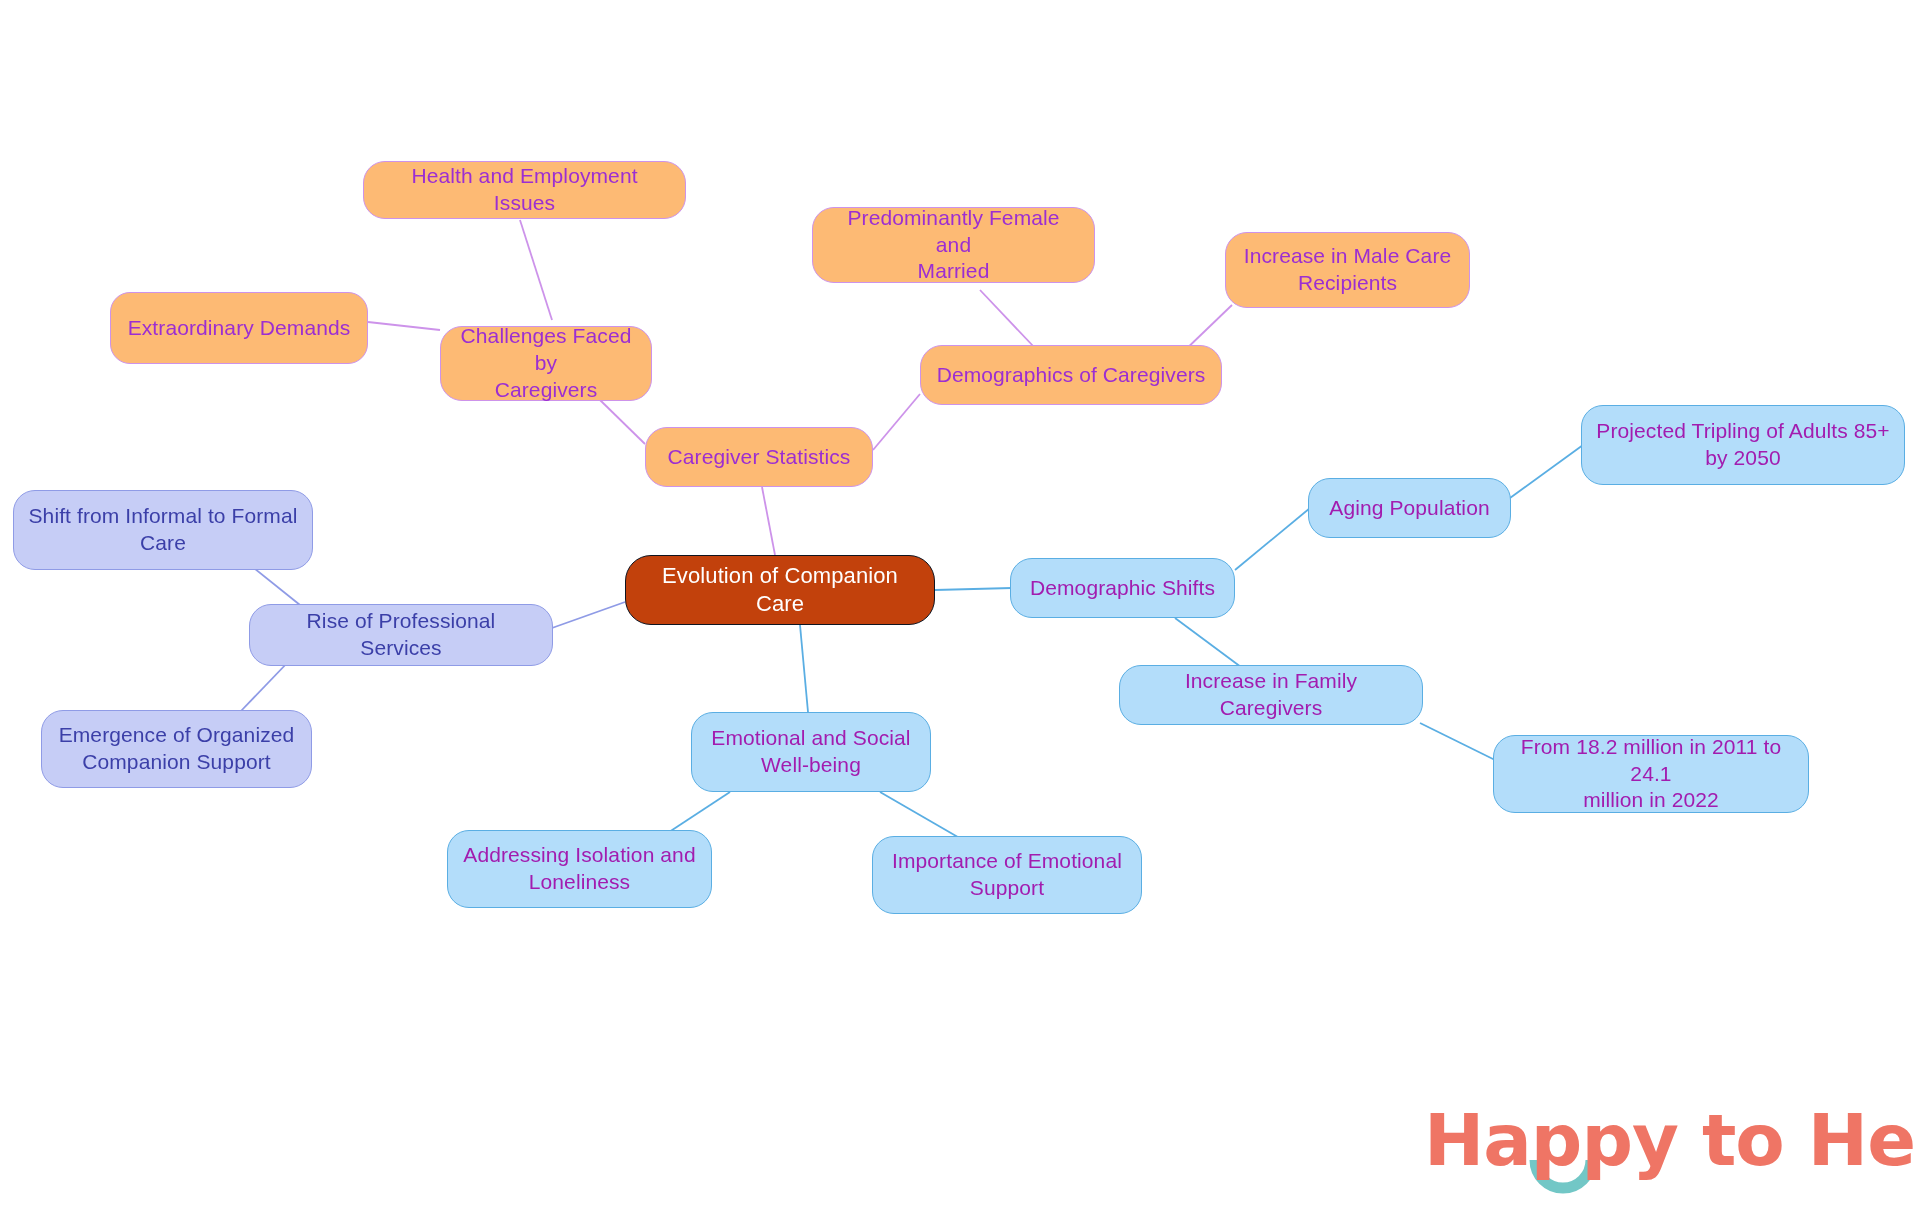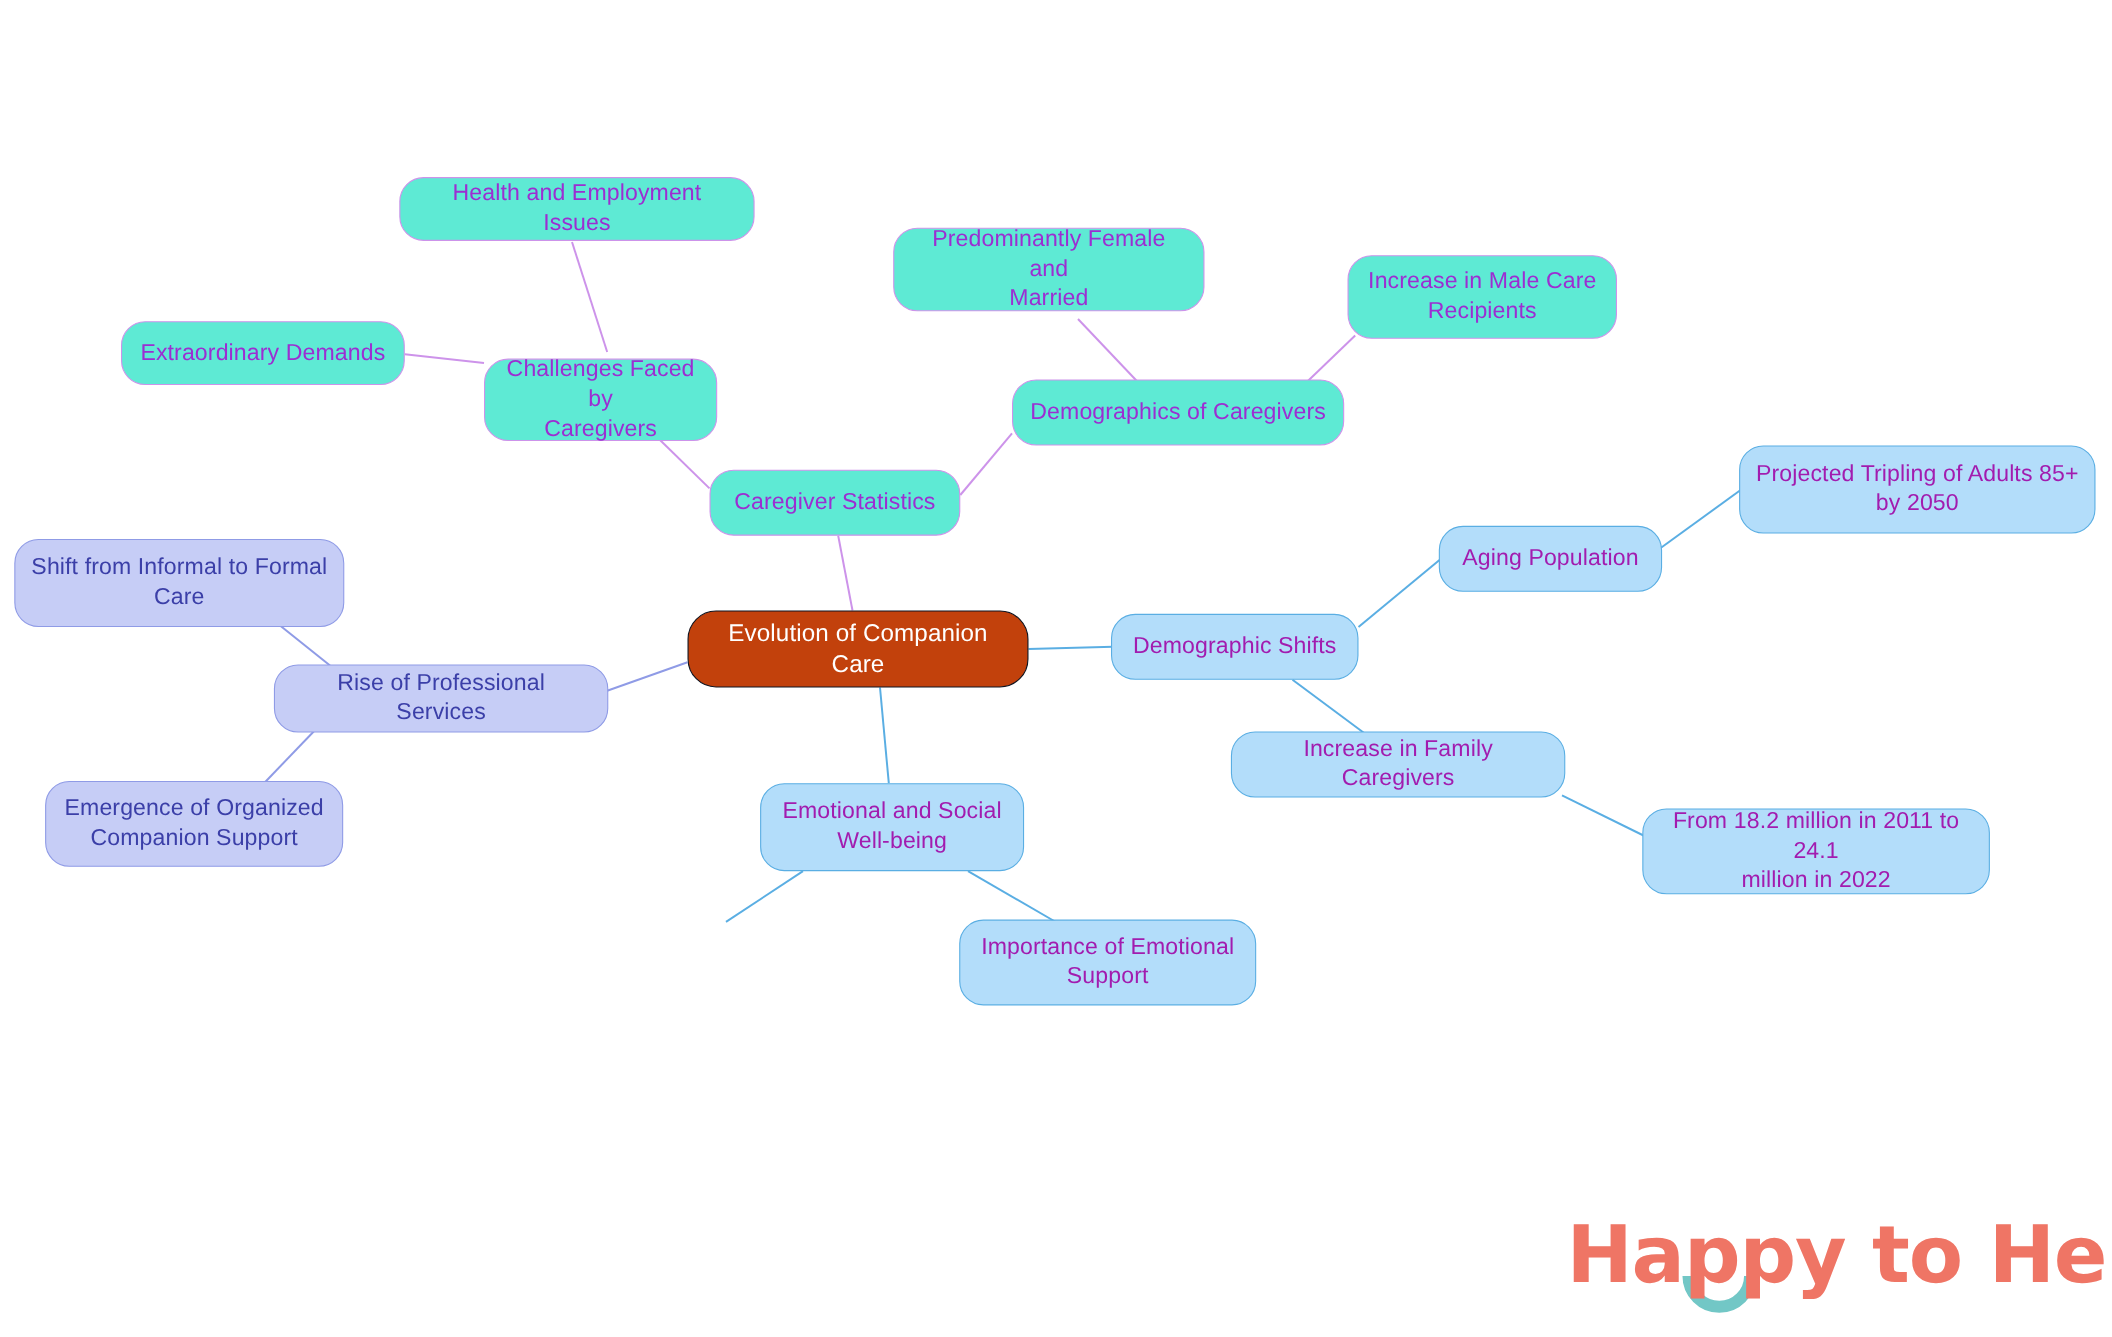--- a/index.html
+++ b/index.html
@@ -55,21 +55,21 @@
   }
 
   .node.blue {
     background: #b3ddfa;
     border-color: #5aaee3;
     color: #a21caf;
     font-size: 21px;
   }
 
   .node.violet {
-    background: #5eead4;
+    background: #fdba74;
     border-color: #cd93ea;
     color: #9c2ed2;
     font-size: 21px;
   }
 
   .node.periwinkle {
     background: #c6cdf6;
     border-color: #8f9be6;
     color: #3b3fa8;
     font-size: 21px;
@@ -159,21 +159,21 @@
 
   <div class="node root" style="left:625px; top:555px; width:310px; height:70px;">Evolution of Companion Care</div>
 
   <div class="node violet" style="left:645px; top:427px; width:228px; height:60px;">Caregiver Statistics</div>
 
   <div class="node violet" style="left:440px; top:301px; width:212px; height:75px;margin-top:25px;">Challenges Faced by
 Caregivers</div>
 
   <div class="node violet" style="left:363px; top:161px; width:323px; height:58px;">Health and Employment Issues</div>
 
-  <div class="node violet" style="left:110px; top:292px; width:258px; height:58px;">Extraordinary Demands</div>
+  <div class="node violet" style="left:110px; top:292px; width:258px; height:72px;border-radius:20px;">Extraordinary Demands</div>
 
   <div class="node violet" style="left:920px; top:345px; width:302px; height:60px;">Demographics of Caregivers</div>
 
   <div class="node violet" style="left:812px; top:207px; width:283px; height:76px;">Predominantly Female and
 Married</div>
 
   <div class="node violet" style="left:1225px; top:232px; width:245px; height:76px;">Increase in Male Care
 Recipients</div>
 
   <div class="node blue" style="left:1010px; top:558px; width:225px; height:60px;text-align:center;">Demographic Shifts</div>
@@ -184,20 +184,22 @@
 by 2050</div>
 
   <div class="node blue" style="left:1119px; top:665px; width:304px; height:60px;">Increase in Family Caregivers</div>
 
   <div class="node blue" style="left:1493px; top:735px; width:316px; height:78px;">From 18.2 million in 2011 to 24.1
 million in 2022</div>
 
   <div class="node blue" style="left:691px; top:712px; width:240px; height:80px;">Emotional and Social
 Well-being</div>
 
+  <div class="node blue" style="left:447px; top:830px; width:265px; height:78px;">Addressing Isolation and
+Loneliness</div>
 
   <div class="node blue" style="left:872px; top:836px; width:270px; height:78px;">Importance of Emotional
 Support</div>
 
   <div class="node periwinkle" style="left:249px; top:604px; width:304px; height:62px;">Rise of Professional Services</div>
 
   <div class="node periwinkle" style="left:13px; top:490px; width:300px; height:80px;">Shift from Informal to Formal
 Care</div>
 
   <div class="node periwinkle" style="left:41px; top:710px; width:271px; height:78px;">Emergence of Organized

